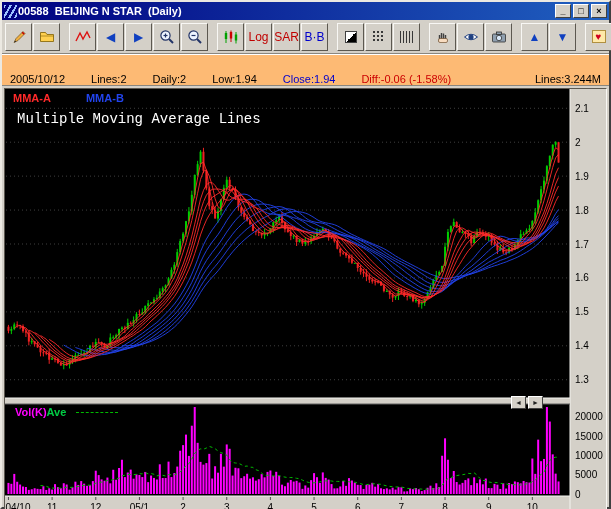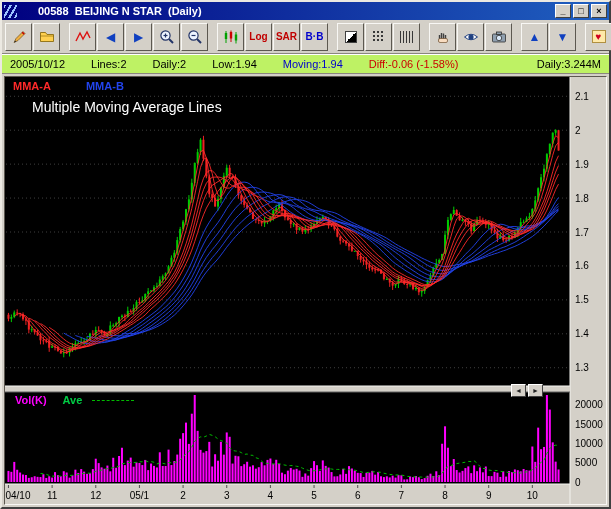--- a/index.html
+++ b/index.html
@@ -1,57 +1,57 @@
 <!DOCTYPE html>
 <html><head>
 <meta charset="utf-8">
 <style>
   *{margin:0;padding:0;box-sizing:border-box}
   html,body{width:611px;height:509px;overflow:hidden}
   body{font-family:"Liberation Sans",sans-serif;background:#8ea0c8;position:relative}
   .window{position:absolute;inset:0;background:#d4d0c8;border:2px solid;border-color:#ece9e2 #404040 #404040 #ece9e2}
   
-  .titlebar{height:18px;display:flex;align-items:center;gap:21px;padding:7px 2px;
+  .titlebar{height:18px;display:flex;align-items:center;gap:1px;padding:7px 2px;
     background:linear-gradient(90deg,#000080,#2060c0);color:#fff;font-size:11px;font-weight:bold}
   .app-icon{width:13px;height:13px;display:inline-block;
     background:repeating-linear-gradient(120deg,#9cc2ff 0 2px,rgba(0,0,0,0) 2px 5px)}
   .title-text{white-space:pre;flex:1;overflow:hidden}
   .win-controls{display:flex;gap:2px}
   .win-btn{width:16px;height:14px;background:#d4d0c8;border:1px solid;border-color:#ffffff #404040 #404040 #ffffff;
     font-size:9px;line-height:10px;text-align:center;font-weight:bold;color:#000;font-family:"Liberation Sans",sans-serif}
   
   .toolbar{height:34px;display:flex;align-items:center;gap:1px;padding:2px 3px;background:#d4d0c8;border-bottom:1px solid #8a867e}
   .tbtn{width:27px;height:28px;flex:0 0 auto;background:#d4d0c8;border:1px solid;border-color:#f8f7f4 #5c5850 #5c5850 #f8f7f4;
     display:flex;align-items:center;justify-content:center;padding:0}
   .tbtn svg{display:block}
   .tgap{width:7px;flex:0 0 auto}
-  .ticn{font-size:10px;font-weight:bold;letter-spacing:0}
+  .ticn{font-size:12px;font-weight:normal;letter-spacing:0}
   .red{color:#c00000}.blue{color:#0000cc}
   .arrow{color:#1040c0;font-size:12px;line-height:1}
   .bw{width:12px;height:12px;display:inline-block;border:1px solid #404040;background:linear-gradient(135deg,#ffffff 50%,#000000 50%)}
   .dots{width:13px;height:13px;display:inline-block;background:radial-gradient(#383838 32%,rgba(0,0,0,0) 34%);background-size:4px 4px}
   .vlines{width:13px;height:12px;display:inline-block;background:repeating-linear-gradient(90deg,#383838 0 1px,rgba(0,0,0,0) 1px 3px)}
   .heart{color:#d00020;font-size:10px;line-height:1;background:#ffe9a8;border:1px solid #b09040;width:14px;height:13px;
     display:inline-flex;align-items:center;justify-content:center}
   
-  .infobar{height:20px;display:flex;align-items:center;background:#bef264;border-top:1px solid #ffffff;border-bottom:1px solid #8a867e;
+  .infobar{height:32px;display:flex;align-items:flex-end;background:#fdba74;border-top:1px solid #ffffff;border-bottom:1px solid #8a867e;
     font-size:11px;color:#000;padding:0 8px}
   .infobar span{margin-right:26px;white-space:nowrap}
   .c-close{color:#0000cc}
   .c-diff{color:#cc0000}
   .c-volume{margin-left:auto;margin-right:0!important}
   
   .chartwrap{position:relative;margin:2px;height:429px;background:#000;border:1px solid;border-color:#5c5850 #f8f7f4 #f8f7f4 #5c5850}
   .mma-legend{position:absolute;top:3px;left:8px;font-size:11px;font-weight:bold;pointer-events:none}
   .mma-legend .la{color:#ff2a2a;margin-right:32px}
   .mma-legend .lb{color:#2244ee}
-  .chart-title{position:absolute;top:22px;left:27px;color:#ffffff;font-family:Liberation Sans, sans-serif;font-size:14px;pointer-events:none}
+  .chart-title{position:absolute;top:22px;left:12px;color:#ffffff;font-family:Liberation Mono, monospace;font-size:14px;pointer-events:none}
   .vol-legend{position:absolute;top:317px;left:10px;font-size:11px;font-weight:bold;pointer-events:none;display:flex;align-items:center}
   .vol-legend .lv{color:#ff00ff}
-  .vol-legend .lg{color:#00cc44;margin-left:16px}
+  .vol-legend .lg{color:#00cc44;}
   .vol-legend .dash{display:inline-block;width:42px;height:0;border-top:1px dashed #00bb00;margin-left:10px}
   .vol-scroll{position:absolute;left:506px;top:307px;display:flex;gap:2px}
   .vol-scroll button{width:15px;height:13px;background:#d4d0c8;border:1px solid;border-color:#ffffff #404040 #404040 #ffffff;
     font-size:7px;line-height:9px;text-align:center;color:#202020;padding:0}
   svg text{font-family:"Liberation Sans",sans-serif}
 </style>
 </head>
 <body>
 
 <div class="window">
@@ -168,23 +168,23 @@
     <button class="tbtn">
         <span class="heart">♥</span>
       </button>
   </div>
 
   <div class="infobar">
     <span>2005/10/12</span>
     <span>Lines:2</span>
     <span>Daily:2</span>
     <span>Low:1.94</span>
-    <span class="c-close">Moving:1.94</span>
+    <span class="c-close">Close:1.94</span>
     <span class="c-diff">Diff:-0.06 (-1.58%)</span>
-    <span class="c-volume">Daily:3.244M</span>
+    <span class="c-volume">Lines:3.244M</span>
   </div>
 
   <div class="chartwrap">
     <svg id="chart-svg" width="601" height="427">
         <rect x="565" y="0" width="36" height="427" fill="#d4d0c8"></rect>
         <rect x="0" y="407" width="565" height="20" fill="#d4d0c8"></rect>
         <line x1="565" y1="0" x2="565" y2="427" stroke="#f4f4f0"></line>
         <line x1="0" y1="407" x2="565" y2="407" stroke="#f4f4f0"></line>
         <rect x="0" y="309" width="565" height="6" fill="#d4d0c8"></rect>
         <line x1="0" y1="309" x2="565" y2="309" stroke="#f4f4f0"></line>

